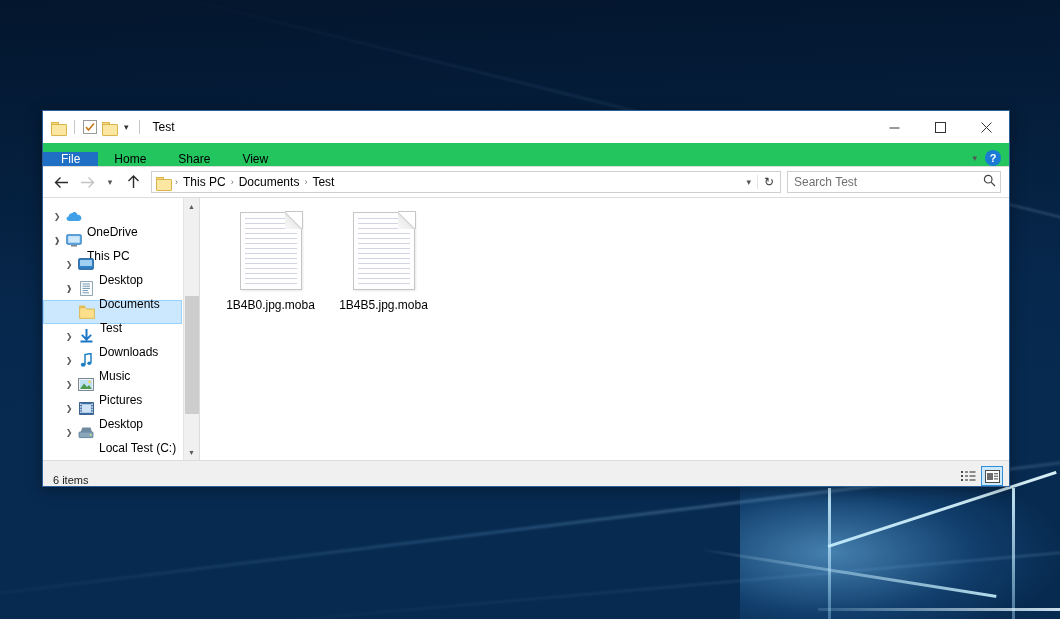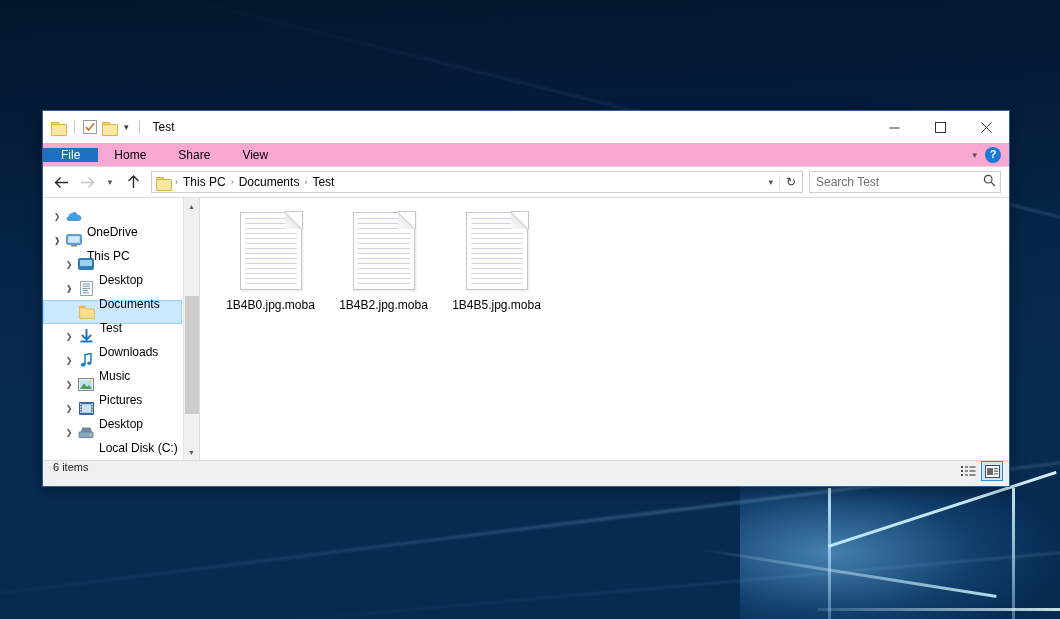--- a/index.html
+++ b/index.html
@@ -106,23 +106,23 @@
   .winctl { display: flex; height: 32px; }
   .winctl div {
     width: 46px; height: 32px;
     display: flex; align-items: center; justify-content: center;
     color: #333;
   }
 
   
   .ribbon {
     height: 24px; flex: 0 0 24px;
-    background: #f9a8d4;
+    background: #22c55e;
     border-bottom: 1px solid #dcdcdc;
-    display: flex; align-items: center;
+    display: flex; align-items: flex-end;
     position: relative;
   }
   .tab {
     padding: 0 16px;
     display: flex; align-items: center;
     font-size: 12px; color: #000;
     cursor: default;
   }
   .tab.file {
     background: #1f6fc4; color: #fff;
@@ -164,21 +164,21 @@
   }
   .crumb-folder { margin-right: 3px; }
   .crumb {
     padding: 0 4px; font-size: 12px; color: #000; line-height: 20px;
   }
   .crumb-sep { color: #6d6d6d; font-size: 9px; padding: 0 1px; }
   .addr-spacer { flex: 1; }
   .addr-chev { color: #555; font-size: 9px; padding: 0 6px; }
   .addr-refresh { color: #333; font-size: 12px; padding: 0 6px; border-left: 1px solid #e4e4e4; }
   .searchbox {
-    width: 192px; height: 22px;
+    width: 214px; height: 22px;
     border: 1px solid #cfcfcf; background: #fff;
     display: flex; align-items: center;
     padding: 0 4px 0 6px;
   }
   .searchbox input {
     border: none; outline: none; flex: 1;
     font-family: "Liberation Sans", sans-serif; font-size: 12px;
     color: #000; background: transparent;
   }
   .searchbox input::placeholder { color: #707070; }
@@ -276,21 +276,21 @@
   .filename {
     font-size: 12px; color: #000; text-align: center; line-height: 15px;
     white-space: nowrap;
   }
 
   
   .statusbar {
     height: 26px; flex: 0 0 26px;
     background: #f0f0f0;
     border-top: 1px solid #dcdcdc;
-    display: flex; align-items: flex-start;
+    display: flex; align-items: flex-end;
     padding: 0 6px 0 10px;
     font-size: 11px; color: #1a1a1a;
   }
   .status-spacer { flex: 1; }
   .viewbtns { display: flex; gap: 2px; align-items: center; }
   .viewbtn {
     width: 22px; height: 20px;
     display: flex; align-items: center; justify-content: center;
     border: 1px solid transparent;
   }
@@ -526,21 +526,21 @@
         <div class="tree-item" style="padding-left:18px">
           <span class="tw">❯</span>
           <span class="tree-icon">
             <svg width="16" height="13" viewBox="0 0 16 13">
                 <rect x="1" y="6" width="14" height="5.6" rx="0.8" fill="#7f9bb0" stroke="#5b7governance" stroke-width="0.8"></rect>
                 <rect x="1" y="6" width="14" height="5.6" rx="0.8" fill="#8aa6bb" stroke="#5e7c92" stroke-width="0.8"></rect>
                 <path d="M2.6 6 L4.4 1.4 H12.6 L14 6 Z" fill="#6d8aa0"></path>
                 <circle cx="12.6" cy="8.8" r="0.9" fill="#c8f06a"></circle>
               </svg>
           </span>
-          <span class="tree-label">Local Disk (C:)</span>
+          <span class="tree-label">Local Test (C:)</span>
         </div>
 
         <div class="navscroll">
           <div class="sb-arrow">▲</div>
           <div class="sb-track">
             <div class="sb-thumb"></div>
           </div>
           <div class="sb-arrow">▼</div>
         </div>
       </div>
@@ -551,28 +551,20 @@
           <div class="fileitem">
             <div class="doc-icon">
               <div class="doc-page"></div>
                 <div class="doc-lines"></div>
                 <div class="doc-fold-edge"></div>
             </div>
             <div class="filename">1B4B0.jpg.moba</div>
           </div>
 
 
-          <div class="fileitem">
-            <div class="doc-icon">
-              <div class="doc-page"></div>
-                <div class="doc-lines"></div>
-                <div class="doc-fold-edge"></div>
-            </div>
-            <div class="filename">1B4B2.jpg.moba</div>
-          </div>
 
 
 
           <div class="fileitem">
             <div class="doc-icon">
               <div class="doc-page"></div>
                 <div class="doc-lines"></div>
                 <div class="doc-fold-edge"></div>
             </div>
             <div class="filename">1B4B5.jpg.moba</div>

